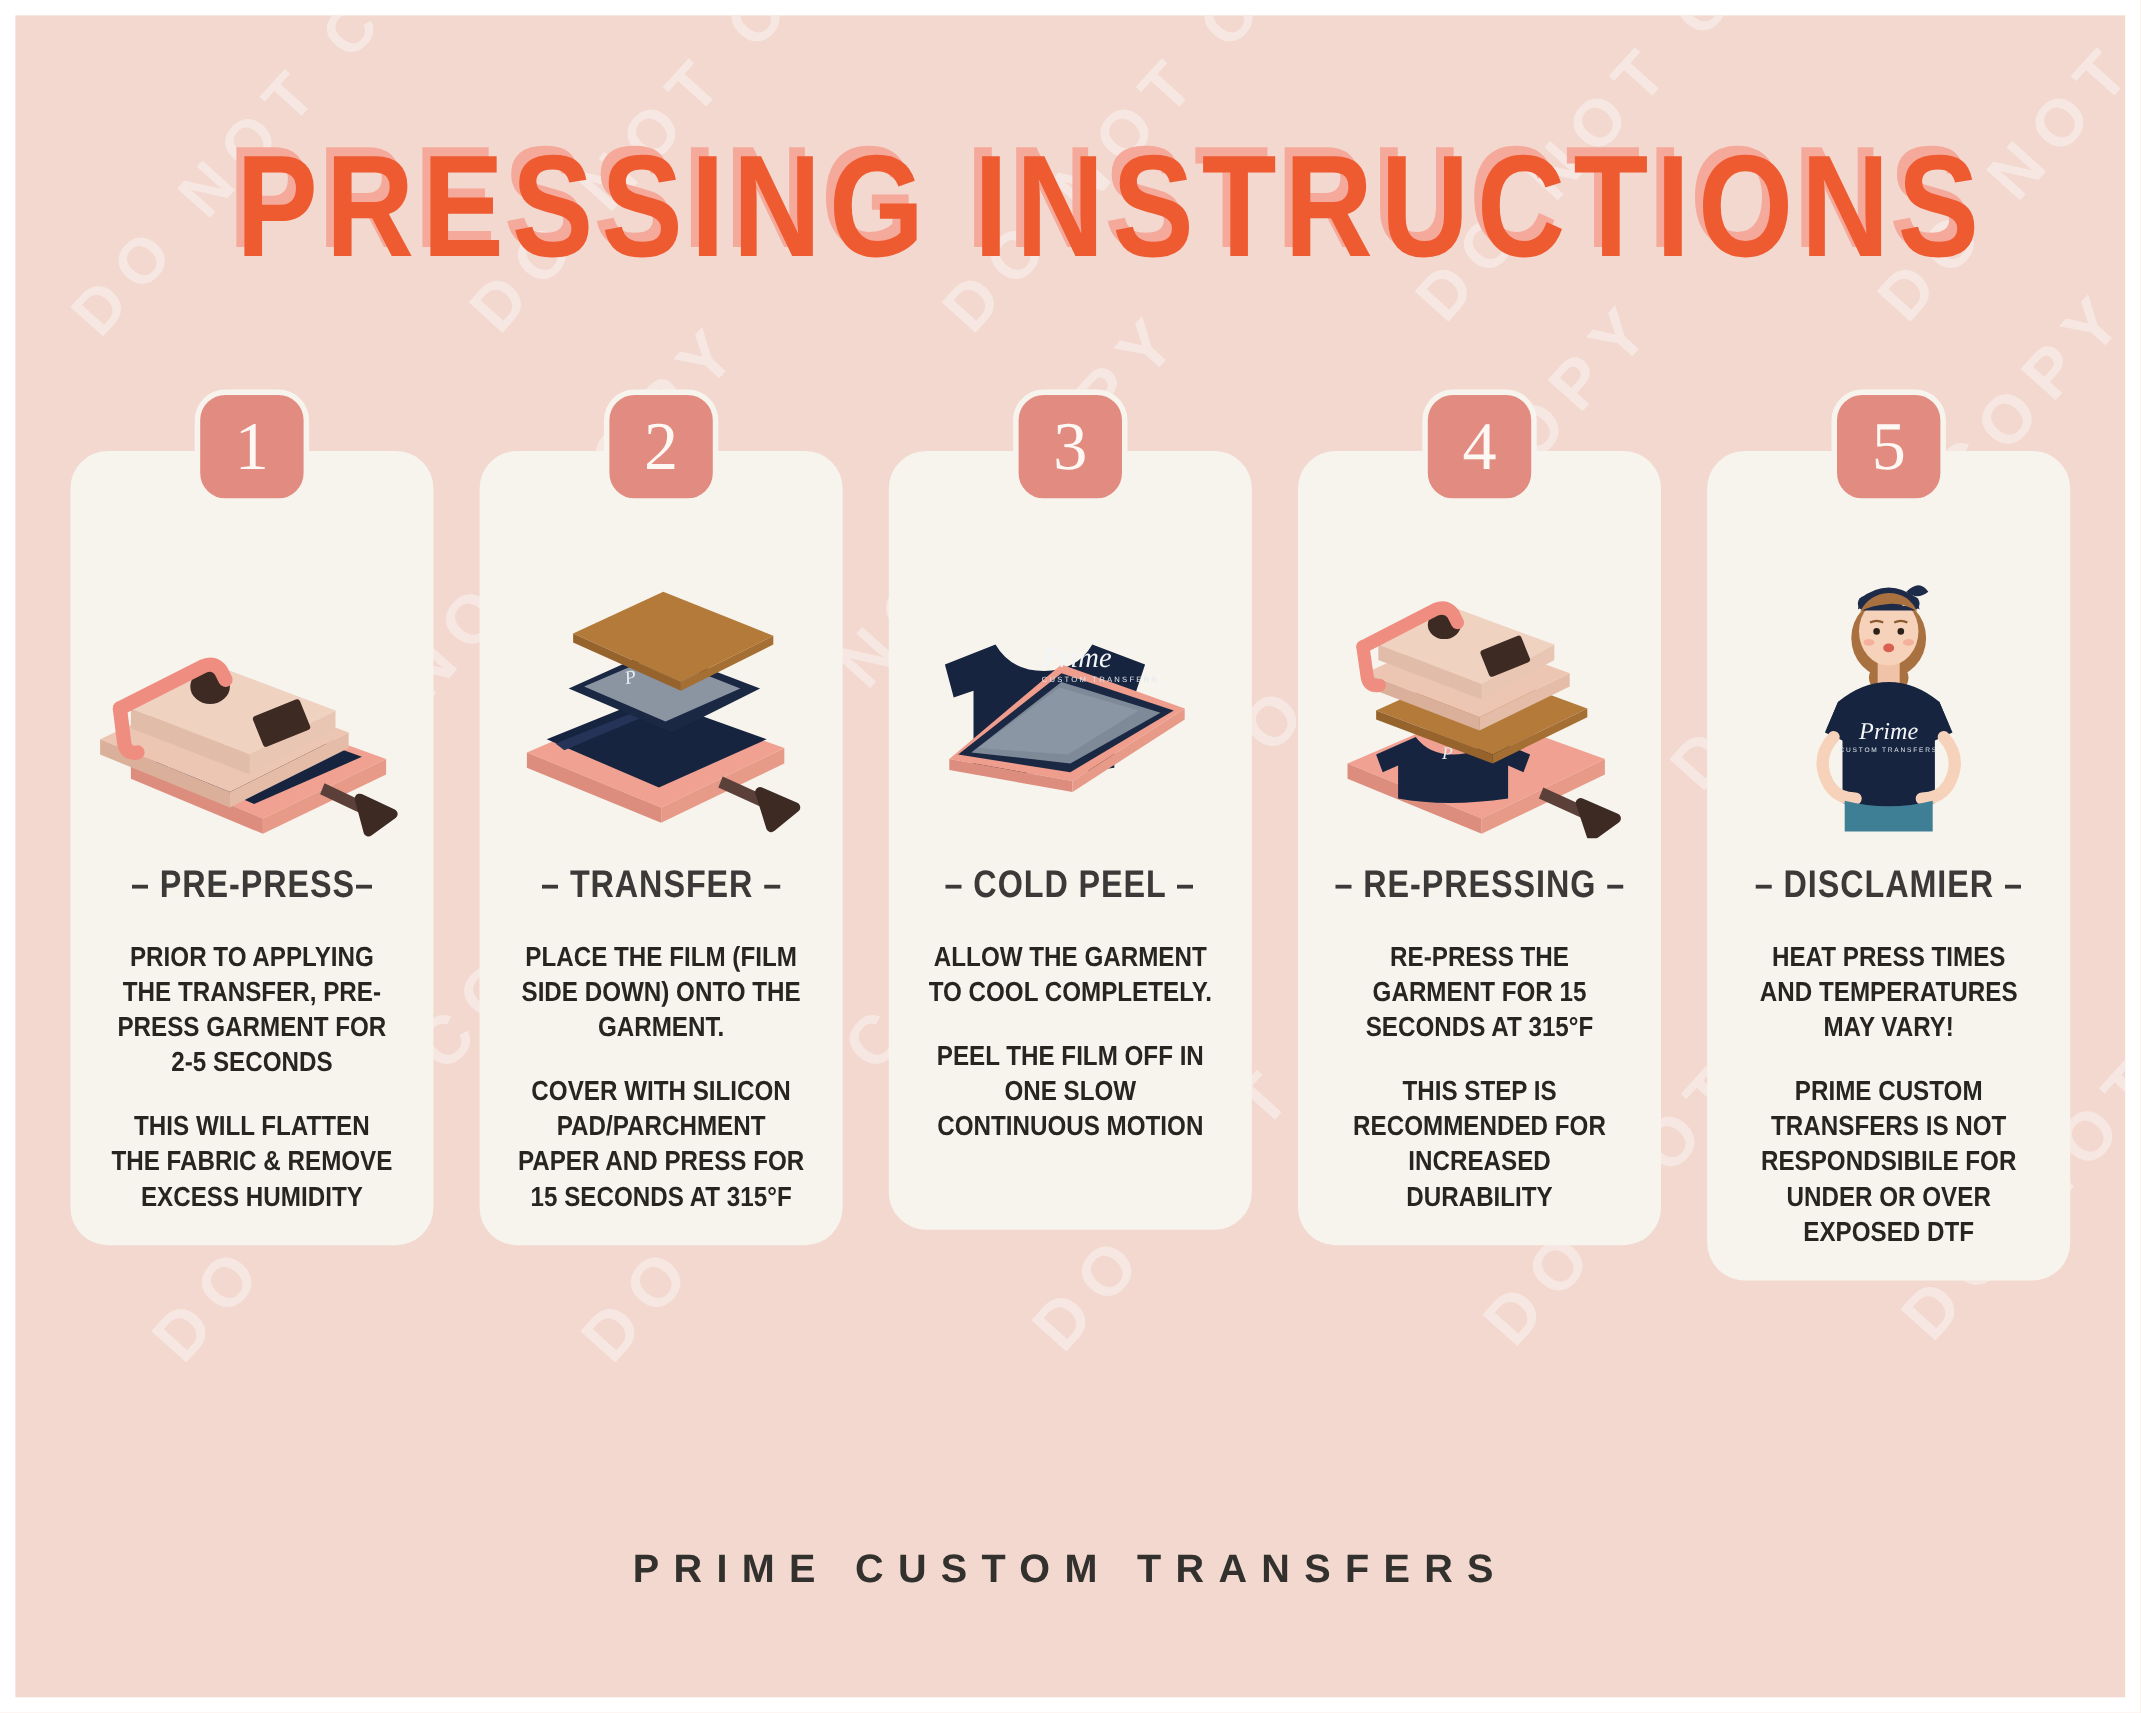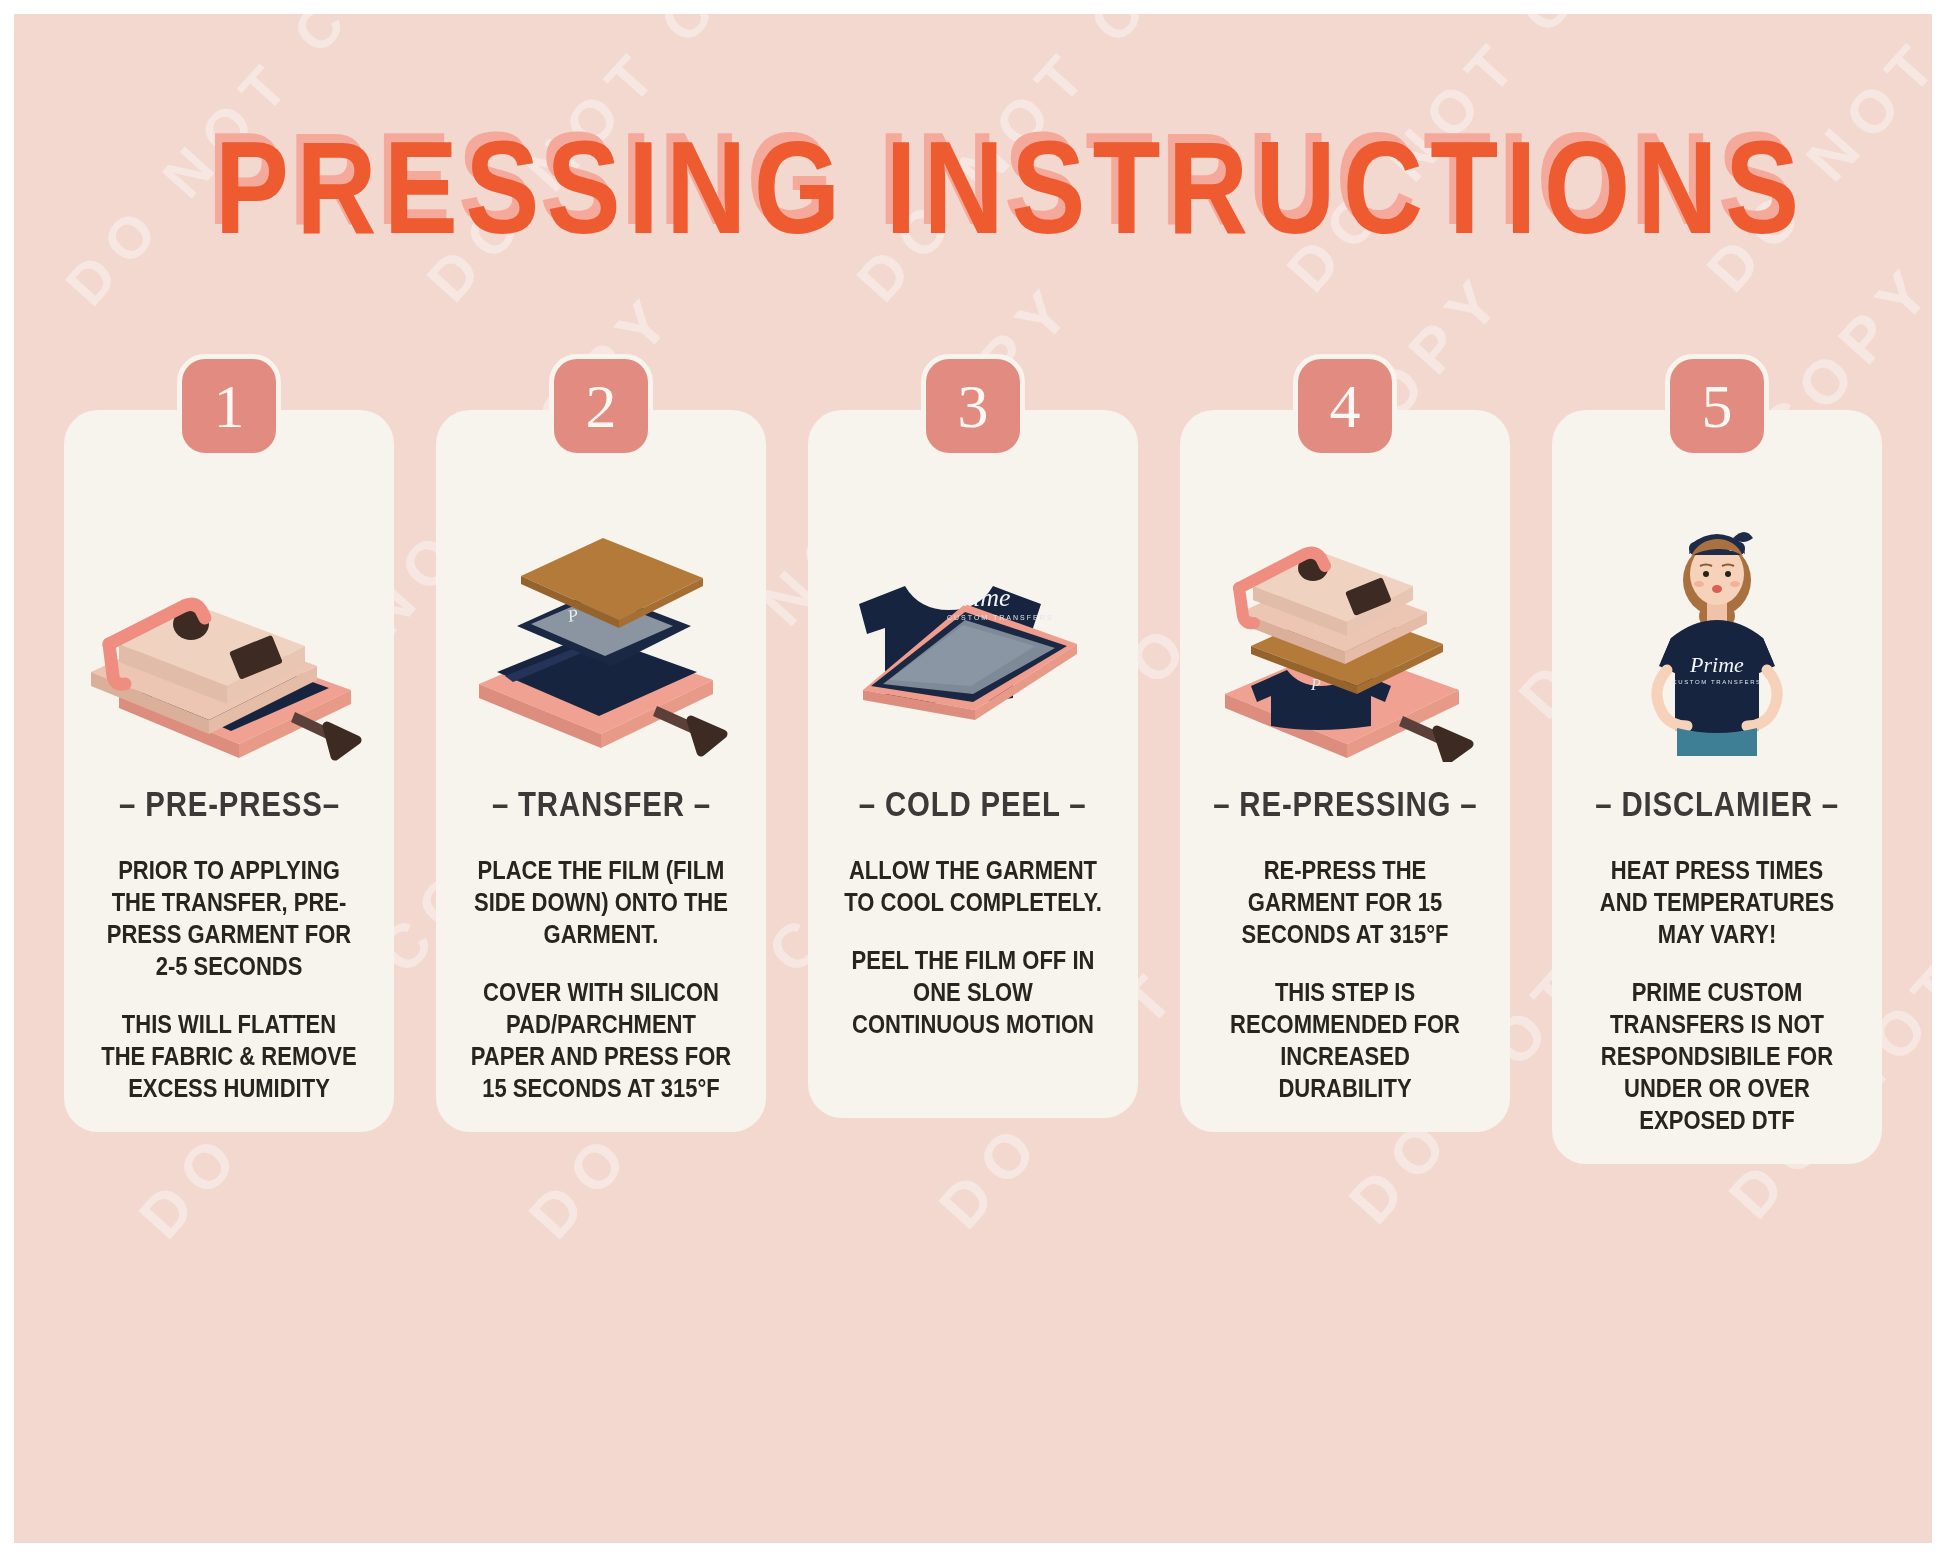--- a/index.html
+++ b/index.html
@@ -335,14 +335,15 @@
           </g>
         </svg>
       </div>
       <div class="card-heading">– DISCLAMIER –</div>
       <div class="card-body">HEAT PRESS TIMES AND TEMPERATURES MAY VARY!</div>
       <div class="card-body">PRIME CUSTOM TRANSFERS IS NOT RESPONDSIBILE FOR UNDER OR OVER EXPOSED DTF</div>
     </div>
 
   </div>
 
+  <div class="footer">PRIME CUSTOM TRANSFERS</div>
 
 </div>
 
 </body></html>

